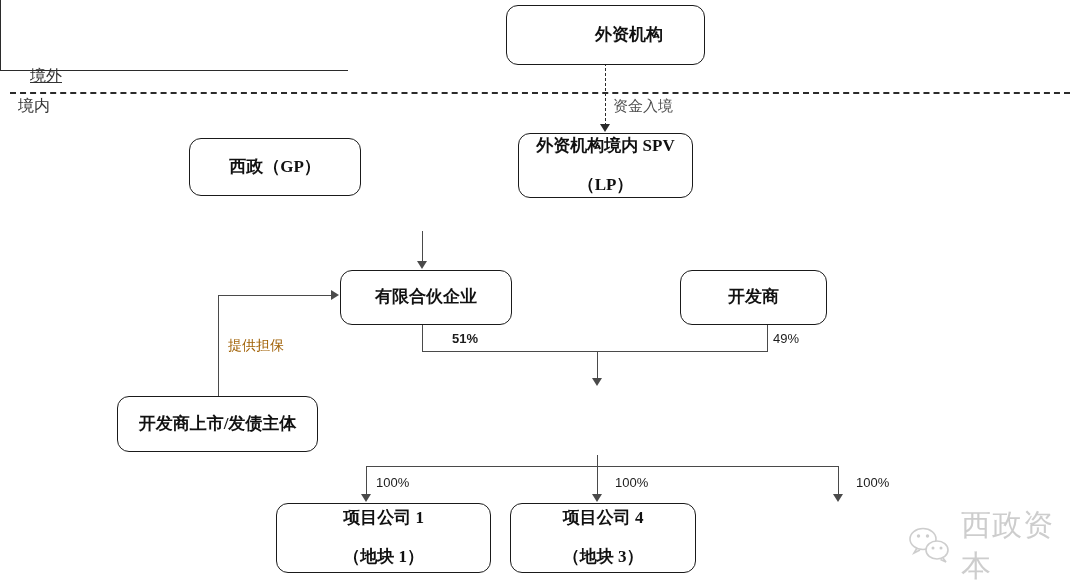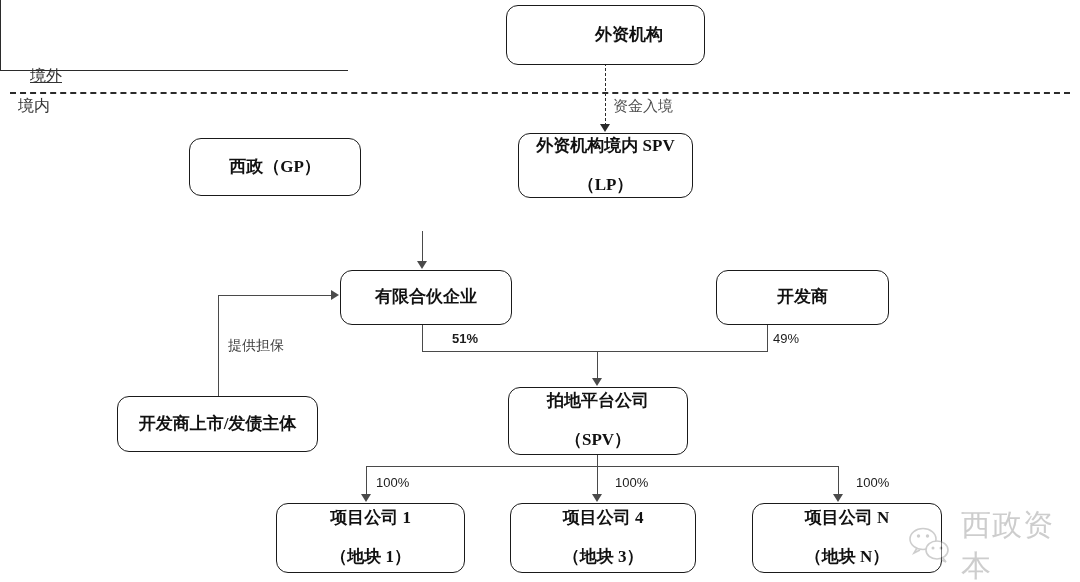--- a/index.html
+++ b/index.html
@@ -71,21 +71,21 @@
   .divider {
     position: absolute;
     height: 0;
     border-top: 2.2px dashed #2b2b2b;
     z-index: 1;
   }
 
   .label {
     position: absolute;
     font-size: 14px;
-    color: #404040;
+    color: #a16207;
     white-space: nowrap;
     font-family: "Liberation Serif", "DejaVu Serif", serif;
     z-index: 4;
   }
   .label.pct {
     color: #1c1c1c;
     font-family: "Liberation Sans", sans-serif;
     font-size: 13px;
   }
   .zone-label {
@@ -152,75 +152,67 @@
 
   <div class="edge-dark h" style="left:258px; top:231px; width:348px;"></div>
 
   <div class="edge v" style="left:422px; top:231px; height:32px;"></div>
   <div class="arrow-down" style="left:417px; top:261px;"></div>
 
   <div class="node" style="left:340px; top:270px; width:172px; height:55px;">
     <span>有限合伙企业</span>
   </div>
 
-  <div class="node" style="left:680px; top:270px; width:173px; height:55px;margin-left:36px;">
+  <div class="node" style="left:680px; top:270px; width:147px; height:55px;">
     <span>开发商</span>
   </div>
 
   <div class="edge v" style="left:218px; top:295px; height:101px;"></div>
   <div class="edge h" style="left:218px; top:295px; width:114px;"></div>
   <div class="arrow-right" style="left:331px; top:290px;"></div>
   <div class="label" style="left:228px; top:337px;">提供担保</div>
 
   <div class="node" style="left:117px; top:396px; width:201px; height:56px;">
     <span>开发商上市/发债主体</span>
   </div>
 
   <div class="edge v" style="left:422px; top:325px; height:27px;"></div>
   <div class="edge v" style="left:767px; top:325px; height:27px;"></div>
   <div class="edge h" style="left:422px; top:351px; width:346px;"></div>
   <div class="edge v" style="left:597px; top:351px; height:30px;"></div>
   <div class="arrow-down" style="left:592px; top:378px;"></div>
   <div class="label pct" style="left:452px; top:331px;font-weight:bold;">51%</div>
   <div class="label pct" style="left:773px; top:331px;">49%</div>
 
-  <div class="node" style="left:508px; top:387px; width:180px; height:68px;">
-    <span>拍地平台公司</span>
-    <span class="line2">（SPV）</span>
-  </div>
 
   <div class="edge v" style="left:597px; top:455px; height:12px;"></div>
   <div class="edge h" style="left:366px; top:466px; width:472px;"></div>
 
   <div class="edge v" style="left:366px; top:466px; height:30px;"></div>
   <div class="arrow-down" style="left:361px; top:494px;"></div>
   <div class="label pct" style="left:376px; top:475px;">100%</div>
 
   <div class="edge v" style="left:597px; top:466px; height:30px;"></div>
   <div class="arrow-down" style="left:592px; top:494px;"></div>
   <div class="label pct" style="left:615px; top:475px;">100%</div>
 
   <div class="edge v" style="left:838px; top:466px; height:30px;"></div>
   <div class="arrow-down" style="left:833px; top:494px;"></div>
   <div class="label pct" style="left:856px; top:475px;">100%</div>
 
-  <div class="node" style="left:276px; top:503px; width:189px; height:70px;">
+  <div class="node" style="left:276px; top:503px; width:215px; height:70px;">
     <span>项目公司 1</span>
     <span class="line2">（地块 1）</span>
   </div>
 
   <div class="node" style="left:510px; top:503px; width:186px; height:70px;">
     <span>项目公司 4</span>
     <span class="line2">（地块 3）</span>
   </div>
 
-  <div class="node" style="left:752px; top:503px; width:190px; height:70px;">
-    <span>项目公司 N</span>
-    <span class="line2">（地块 N）</span>
-  </div>
 
   <div class="watermark" style="left:905px; top:505px;">
     <span class="wechat-icon">
       <svg width="50" height="42" viewBox="0 0 50 42" fill="none" stroke="#8a8a8a" stroke-width="1.6">
         <ellipse cx="18" cy="14" rx="13" ry="10.5"></ellipse>
         <path d="M12 23 L9 28 L15 25"></path>
         <circle cx="13.5" cy="11" r="1.7" fill="#8a8a8a" stroke="none"></circle>
         <circle cx="22.5" cy="11" r="1.7" fill="#8a8a8a" stroke="none"></circle>
         <ellipse cx="32" cy="25" rx="11" ry="9" fill="#ffffff"></ellipse>
         <path d="M38 33 L41 37 L35.5 34.5"></path>

